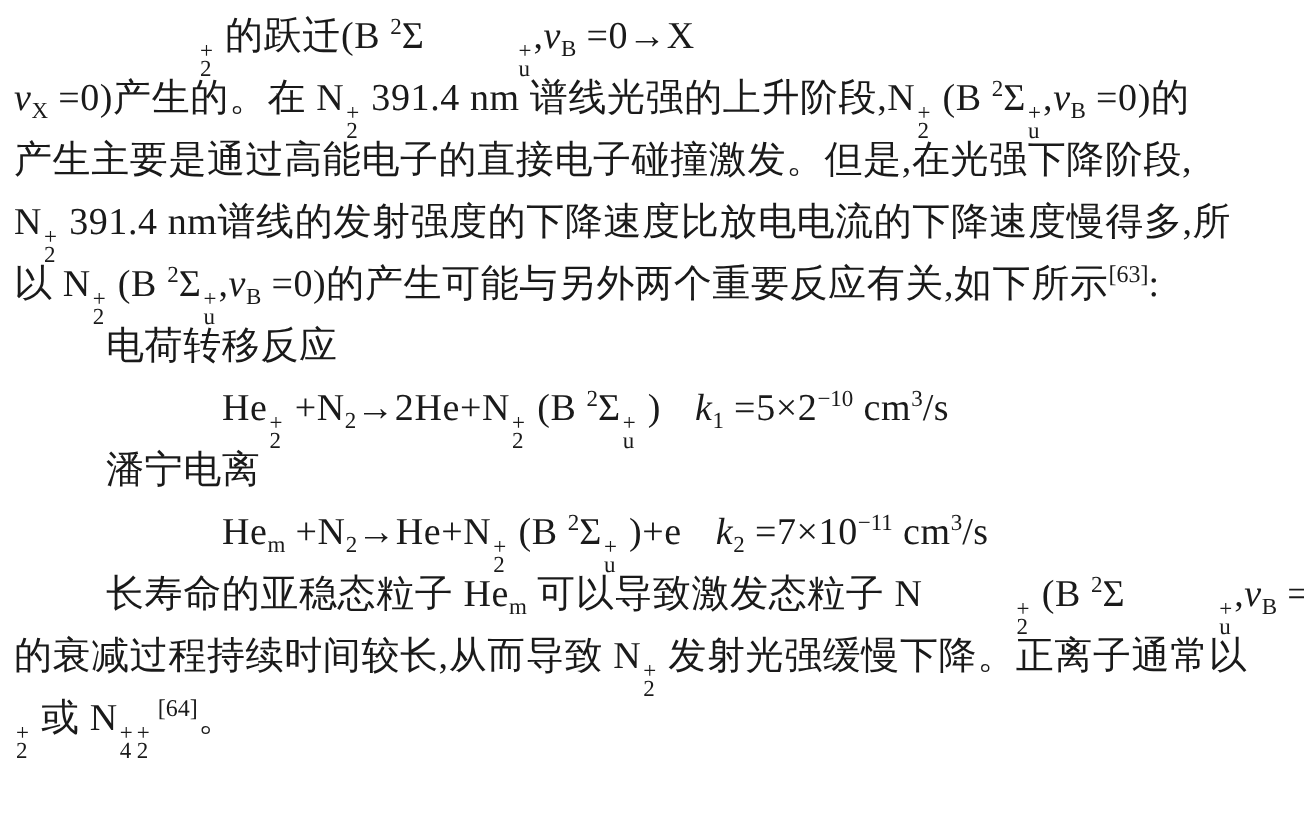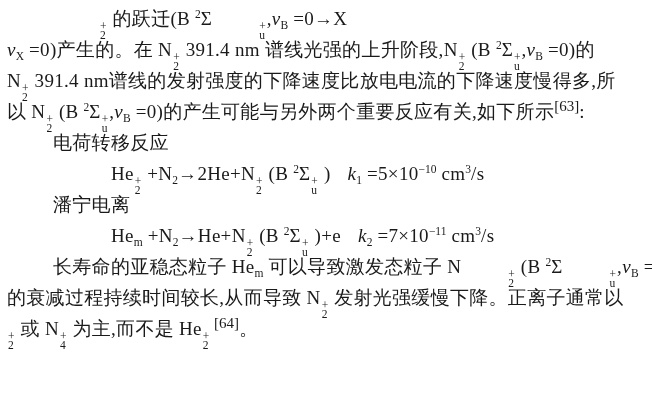--- a/index.html
+++ b/index.html
@@ -34,21 +34,21 @@
   .eq .num {
     float: right;
   }
   sup, sub {
     font-size: 11.5px;
     line-height: 0;
     letter-spacing: 0;
   }
   sup { vertical-align: 7px; }
   sub { vertical-align: -4px; }
-  sup.ref { font-size: 15px; }
+  sup.ref { font-size: 12px; }
   .stk {
     display: inline-flex;
     flex-direction: column;
     justify-content: center;
     vertical-align: -5px;
     font-size: 11.5px;
     line-height: 9px;
     letter-spacing: 0;
     text-align: left;
     padding: 0 1px;
@@ -73,20 +73,21 @@
     <div class="line"><i>v</i><sub>X</sub><span> =0)产生的。在 N</span><span class="stk">
         <span>+</span>
         <span>2</span>
       </span><span> 391.4 nm 谱线光强的上升阶段,N</span><span class="stk">
         <span>+</span>
         <span>2</span>
       </span><span> (B </span><sup>2</sup><span>Σ</span><span class="stk">
         <span>+</span>
         <span>u</span>
       </span><span>,</span><i>v</i><sub>B</sub><span> =0)的</span></div>
+    <div class="line"><span>产生主要是通过高能电子的直接电子碰撞激发。但是,在光强下降阶段,</span></div>
     <div class="line"><span>N</span><span class="stk">
         <span>+</span>
         <span>2</span>
       </span><span> 391.4 nm谱线的发射强度的下降速度比放电电流的下降速度慢得多,所</span></div>
     <div class="line"><span>以 N</span><span class="stk">
         <span>+</span>
         <span>2</span>
       </span><span> (B </span><sup>2</sup><span>Σ</span><span class="stk">
         <span>+</span>
         <span>u</span>
@@ -94,21 +95,21 @@
     <div class="line indent"><span>电荷转移反应</span></div>
     <div class="line eq"><span>He</span><span class="stk">
         <span>+</span>
         <span>2</span>
       </span><span> +N</span><sub>2</sub><span>→2He+N</span><span class="stk">
         <span>+</span>
         <span>2</span>
       </span><span> (B </span><sup>2</sup><span>Σ</span><span class="stk">
         <span>+</span>
         <span>u</span>
-      </span><span> )</span><span class="gap"></span><i>k</i><sub>1</sub><span> =5×10</span><sup>−10</sup><span> cm</span><sup>3</sup><span>/s</span></div>
+      </span><span> )</span><span class="gap"></span><i>k</i><sub>1</sub><span> =5×2</span><sup>−10</sup><span> cm</span><sup>3</sup><span>/s</span></div>
     <div class="line indent"><span>潘宁电离</span></div>
     <div class="line eq"><span>He</span><sub>m</sub><span> +N</span><sub>2</sub><span>→He+N</span><span class="stk">
         <span>+</span>
         <span>2</span>
       </span><span> (B </span><sup>2</sup><span>Σ</span><span class="stk">
         <span>+</span>
         <span>u</span>
       </span><span> )+e</span><span class="gap"></span><i>k</i><sub>2</sub><span> =7×10</span><sup>−11</sup><span> cm</span><sup>3</sup><span>/s</span></div>
     <div class="line indent"><span>长寿命的亚稳态粒子 He</span><sub>m</sub><span> 可以导致激发态粒子 N</span><span class="stk">
         <span>+</span>
@@ -120,17 +121,17 @@
     <div class="line"><span>的衰减过程持续时间较长,从而导致 N</span><span class="stk">
         <span>+</span>
         <span>2</span>
       </span><span> 发射光强缓慢下降。正离子通常以</span></div>
     <div class="line"><span class="stk">
         <span>+</span>
         <span>2</span>
       </span><span> 或 N</span><span class="stk">
         <span>+</span>
         <span>4</span>
-      </span><span> 为主,而不是 He</span><span class="stk">
+      </span><span class="stk">
         <span>+</span>
         <span>2</span>
       </span><sup class="ref"> [64]</sup><span>。</span></div>
   </div>
 
 </body></html>

